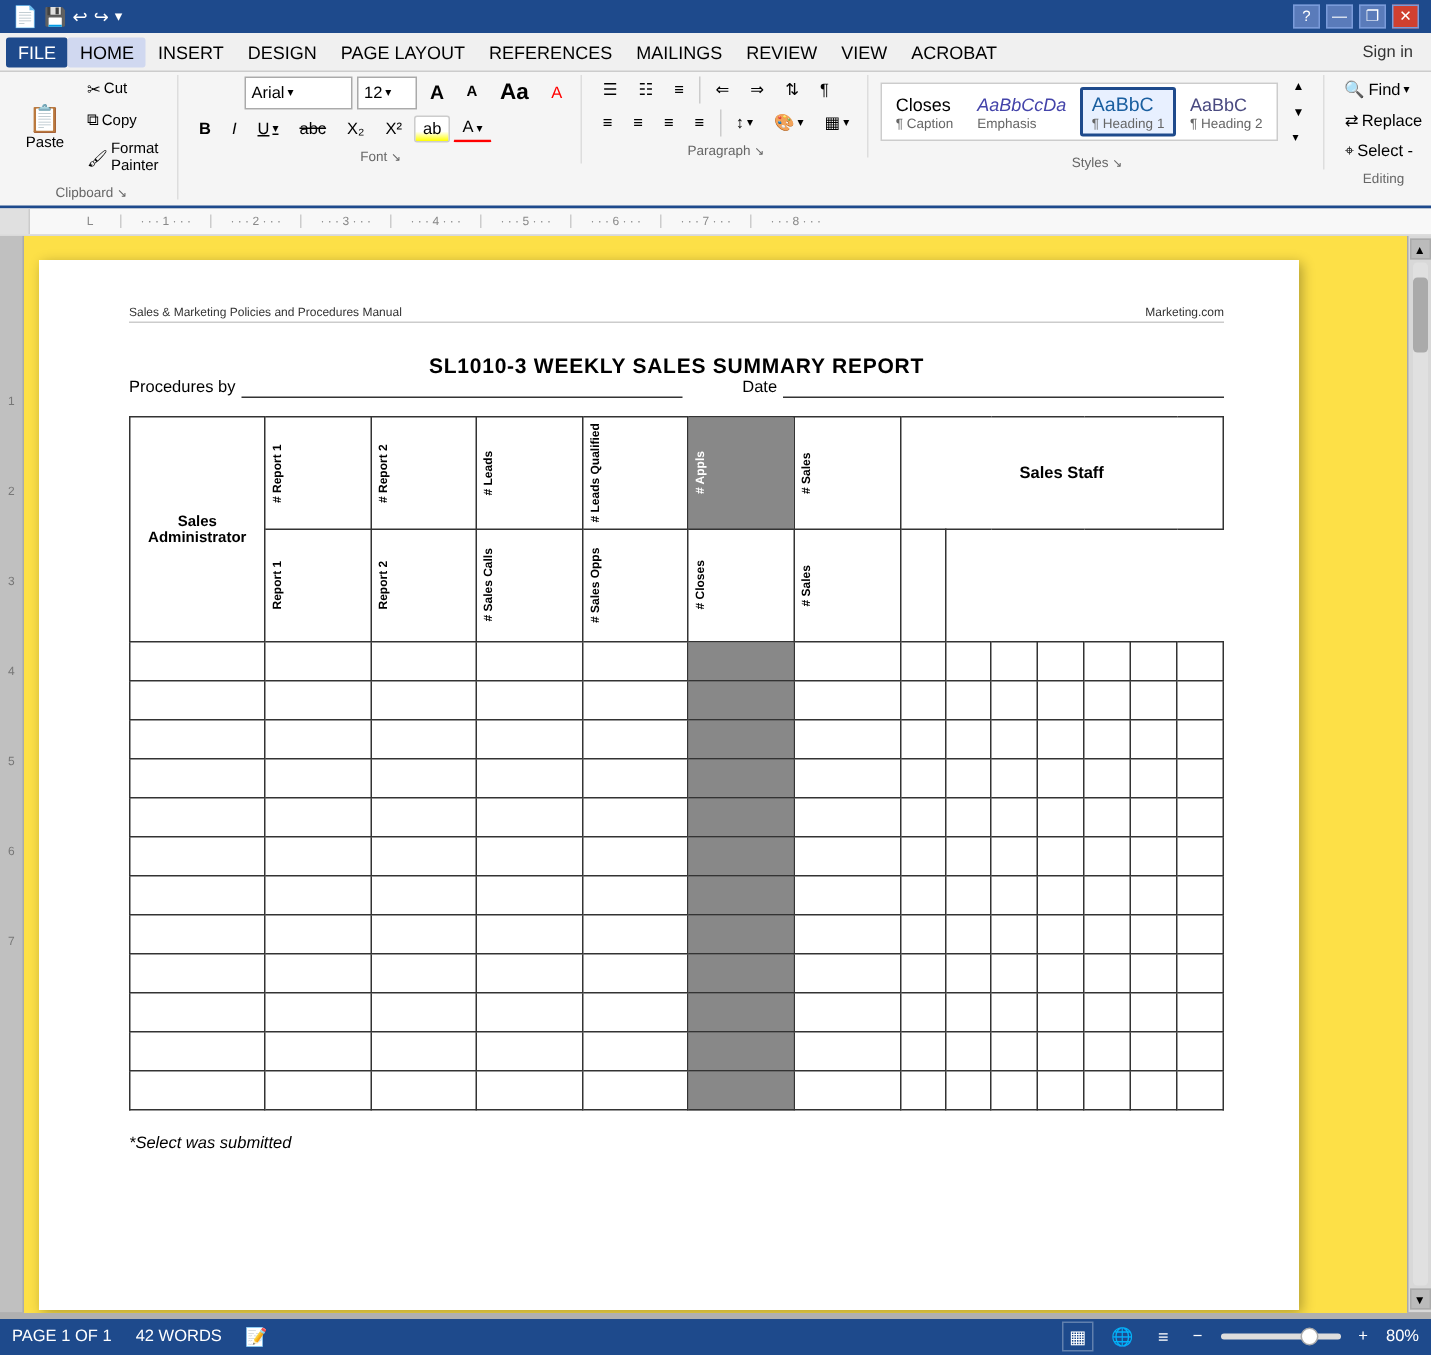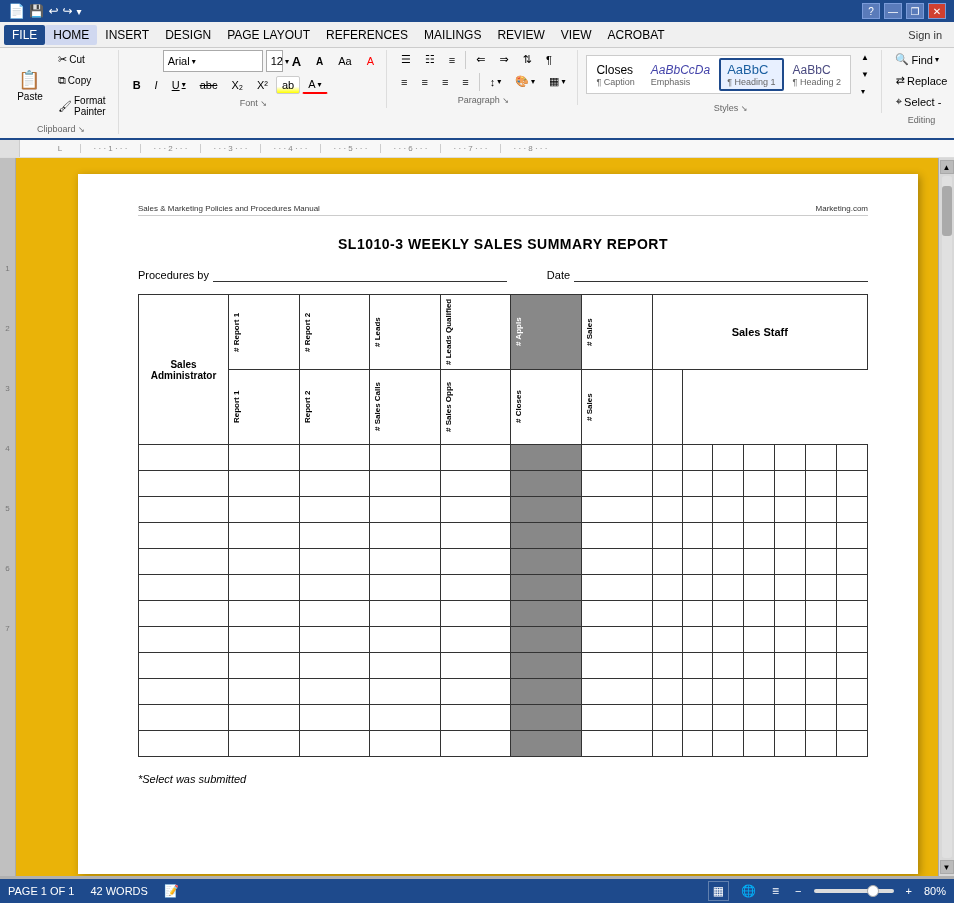--- a/index.html
+++ b/index.html
@@ -85,22 +85,22 @@
     
     .font-box {
       border: 1px solid #aaa;
       background: white;
       padding: 1px 4px;
       font-size: 11px;
       height: 22px;
       display: flex;
       align-items: center;
     }
-    .font-name { width: 100px; margin-left: 36px; }
-    .font-size { width: 17px; }
+    .font-name { width: 72px; margin-left: 36px; }
+    .font-size { width: 40px; }
 
     
     .style-gallery {
       display: flex;
       align-items: center;
       gap: 2px;
       border: 1px solid #ccc;
       background: white;
       padding: 2px;
     }
@@ -125,24 +125,24 @@
       font-size: 9px;
       color: #888;
       position: relative;
       overflow: hidden;
     }
 
     
     .workspace {
       display: flex;
       height: calc(100vh - 160px);
-      background: #eab308;
+      background: #fde047;
       overflow-y: auto;
       padding: 10px 0;
-      justify-content: flex-end;
+      justify-content: flex-start;
     }
 
     
     .document-page {
       background: white;
       width: 840px;
       min-height: 700px;
       box-shadow: 2px 2px 8px rgba(0,0,0,0.3);
       padding: 30px 50px 40px 60px;
       position: relative;
@@ -158,21 +158,21 @@
       margin-bottom: 20px;
       padding-bottom: 2px;
       border-bottom: 1px solid #ccc;
     }
 
     
     .doc-title {
       text-align: center;
       font-size: 14px;
       font-weight: bold;
-      margin-bottom: 16px;
+      margin-bottom: 0;
       letter-spacing: 0.5px;
     }
 
     
     .doc-form-line {
       display: flex;
       align-items: center;
       margin-bottom: 12px;
       font-size: 11px;
     }
@@ -366,21 +366,21 @@
           <div class="font-box font-name">
             <span>Arial</span>
             <span style="margin-left:2px;font-size:8px;">▾</span>
           </div>
           <div class="font-box font-size">
             <span>12</span>
             <span style="margin-left:2px;font-size:8px;">▾</span>
           </div>
           <button class="ribbon-btn" style="font-size:13px;font-weight:bold;">A</button>
           <button class="ribbon-btn" style="font-size:10px;font-weight:bold;">A</button>
-          <button class="ribbon-btn" style="font-size:11px;">Aa</button>
+          <button class="ribbon-btn" style="font-size:15px;font-weight:bold;">Aa</button>
           <button class="ribbon-btn" style="color:red;">A</button>
         </div>
         <div style="display:flex;align-items:center;gap:2px;">
           <button class="ribbon-btn bold-btn">B</button>
           <button class="ribbon-btn italic-btn">I</button>
           <button class="ribbon-btn underline-btn">U<span style="font-size:8px;">▾</span></button>
           <button class="ribbon-btn">
               <s>abc</s>
             </button>
           <button class="ribbon-btn">X₂</button>

